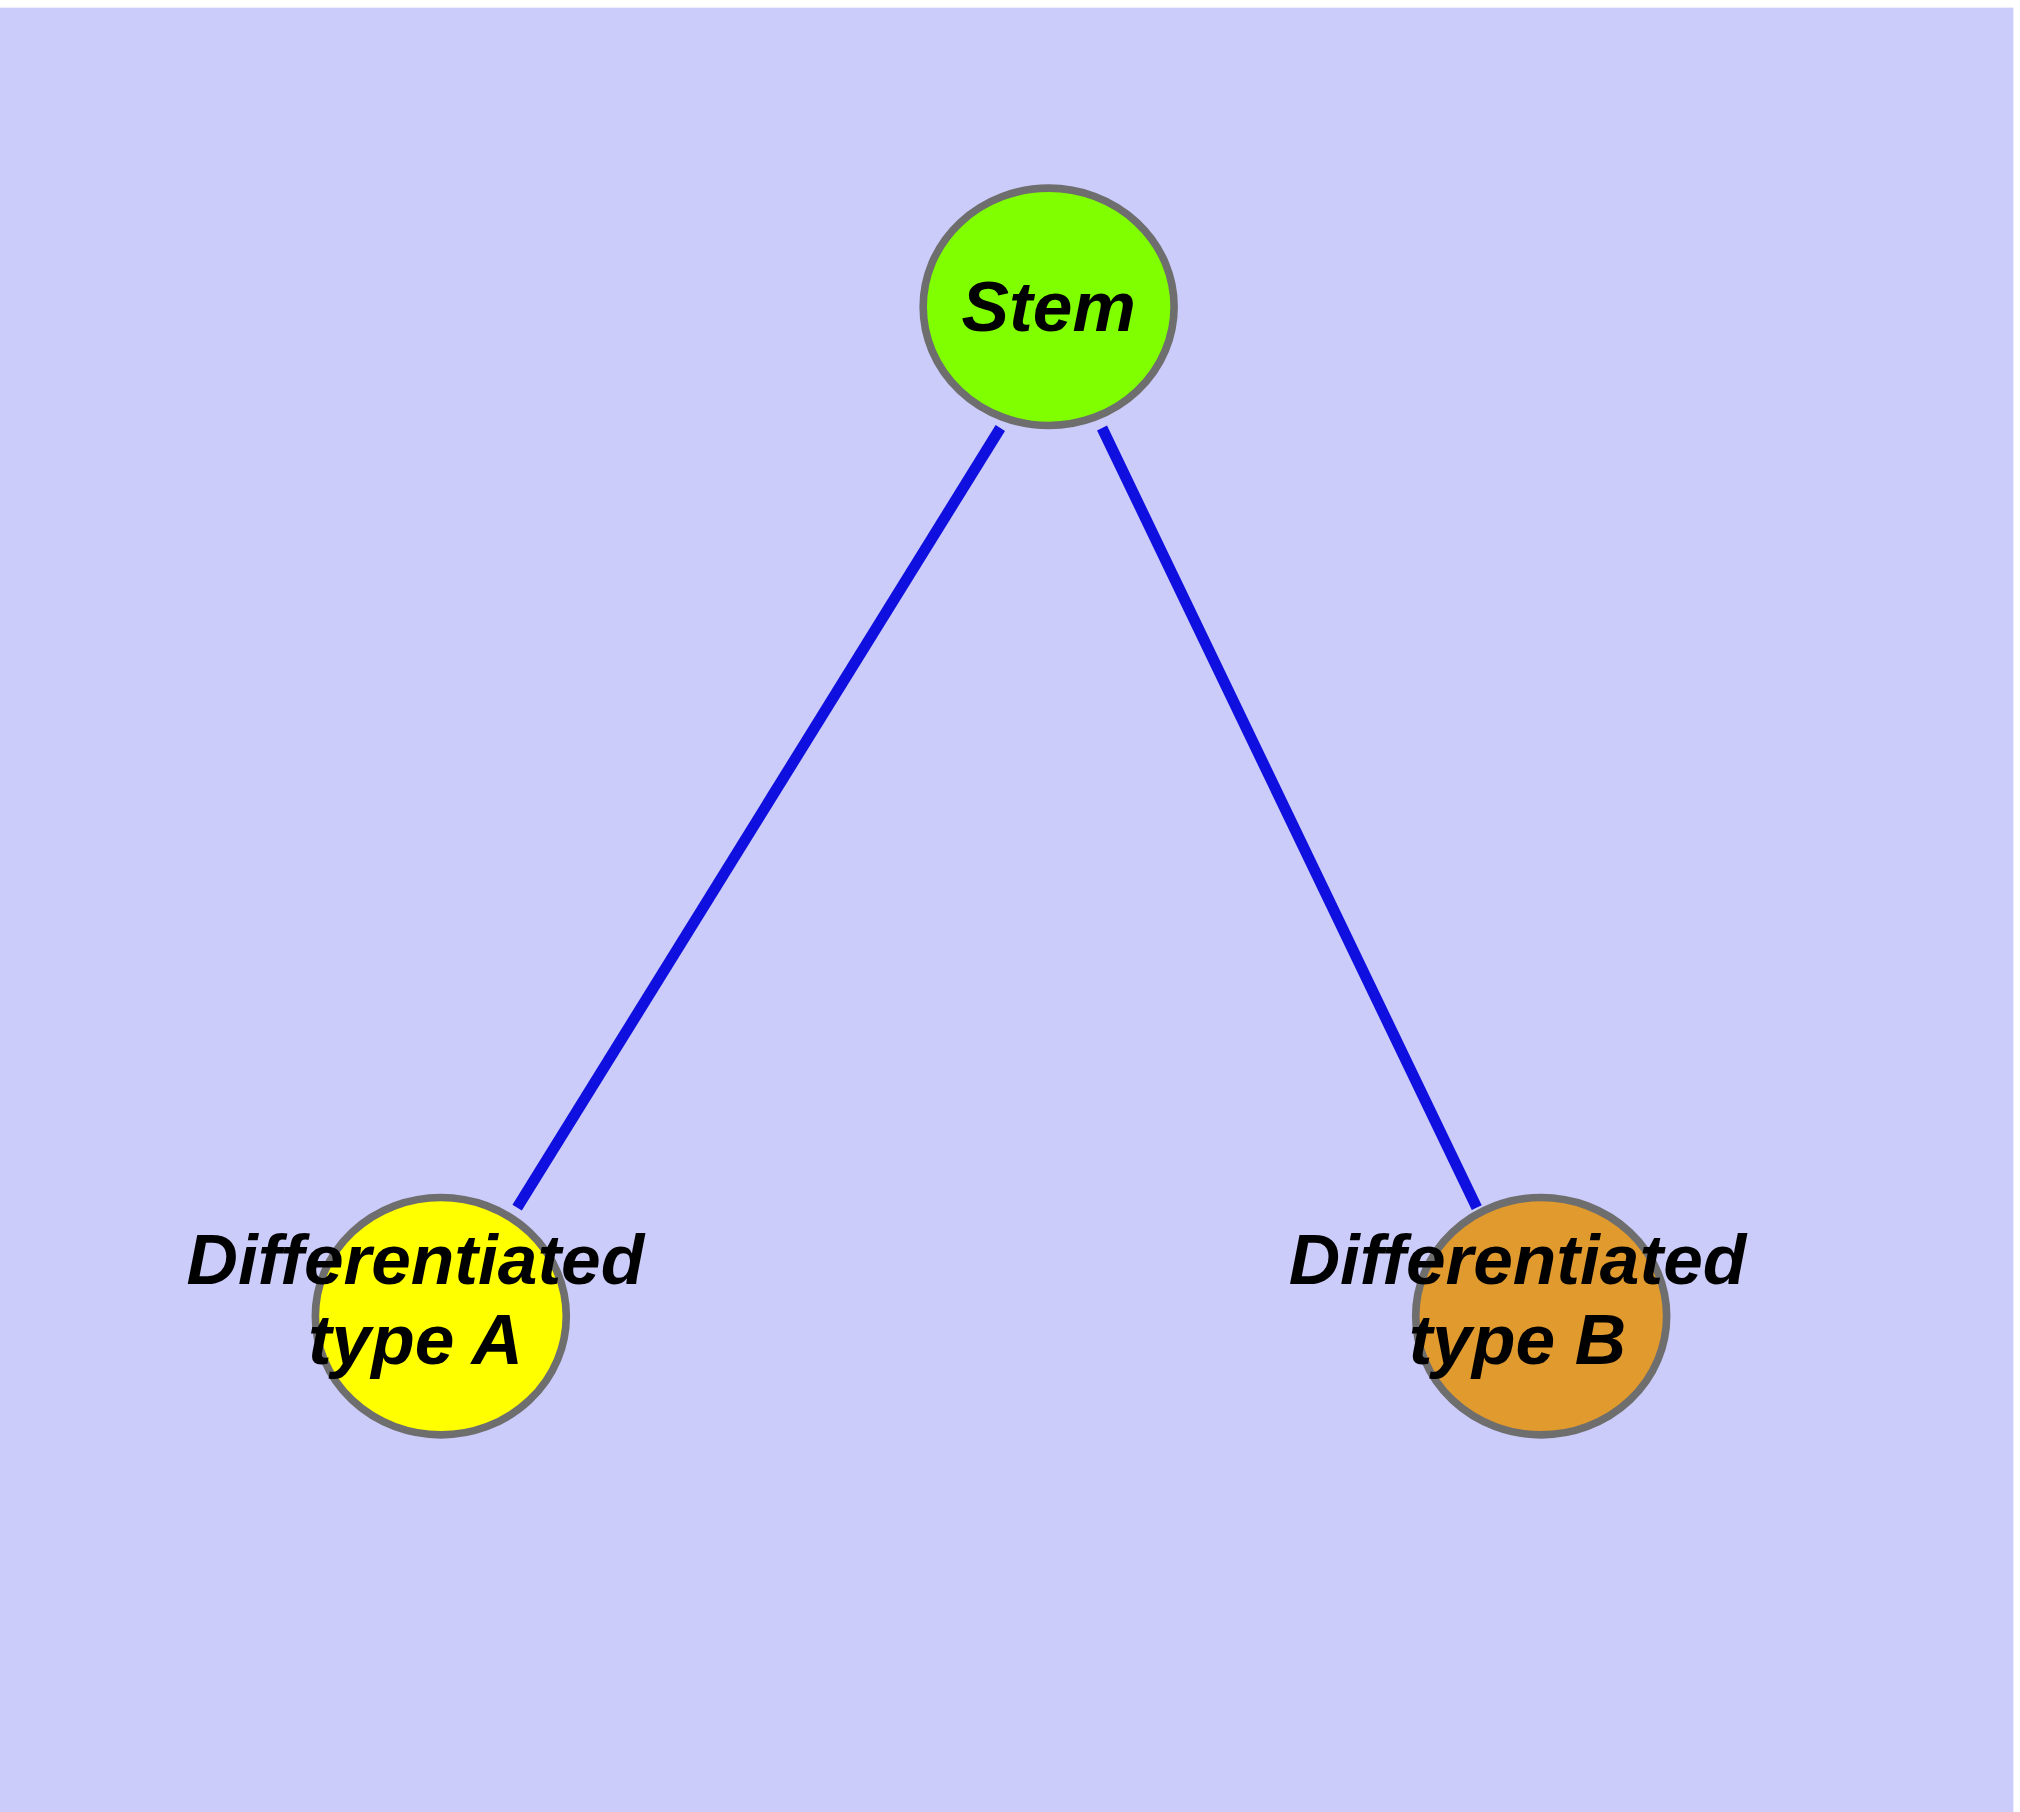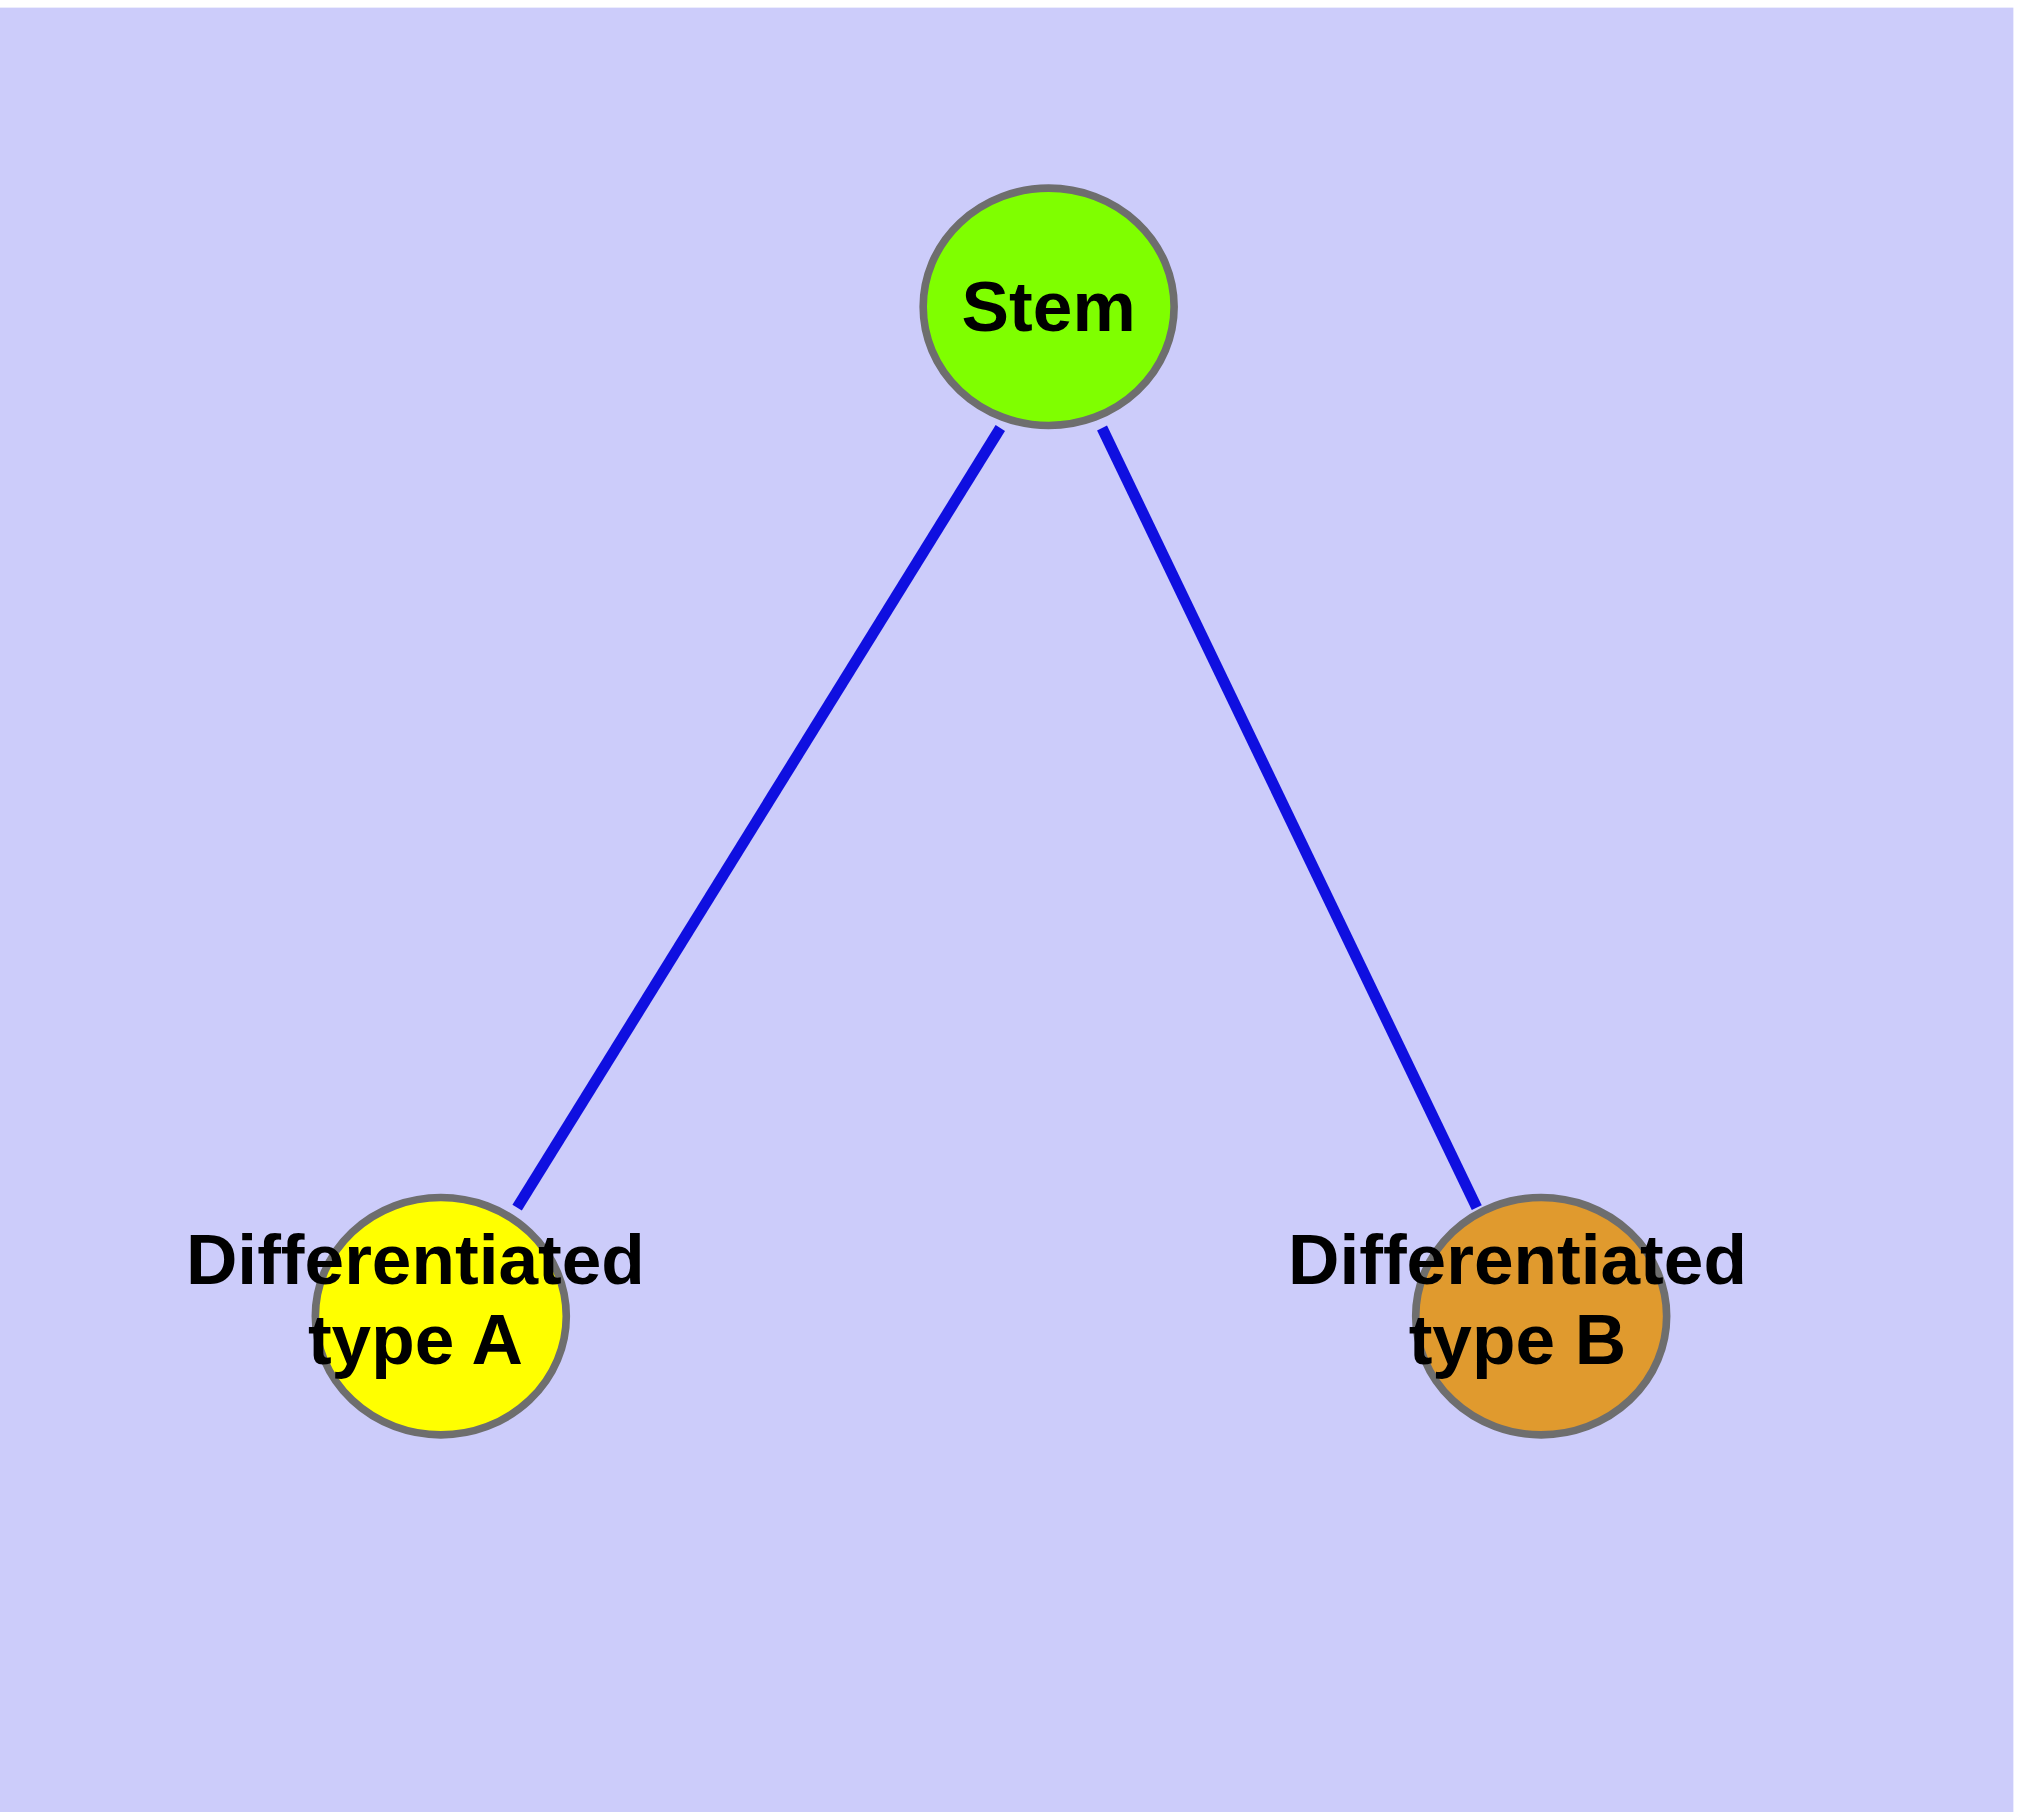--- a/index.html
+++ b/index.html
@@ -12,20 +12,21 @@
     width: 2021px;
     height: 1812px;
     overflow: hidden;
     font-family: "Liberation Sans", sans-serif;
   }
   #canvas-root {
     position: relative;
     width: 2021px;
     height: 1572px;
     background: #ffffff;
+    font-style: italic;
   }
   #graph-svg {
     position: absolute;
     left: 0;
     top: 0;
     width: 2021px;
     height: 1812px;
     display: block;
   }
   .node-label {

